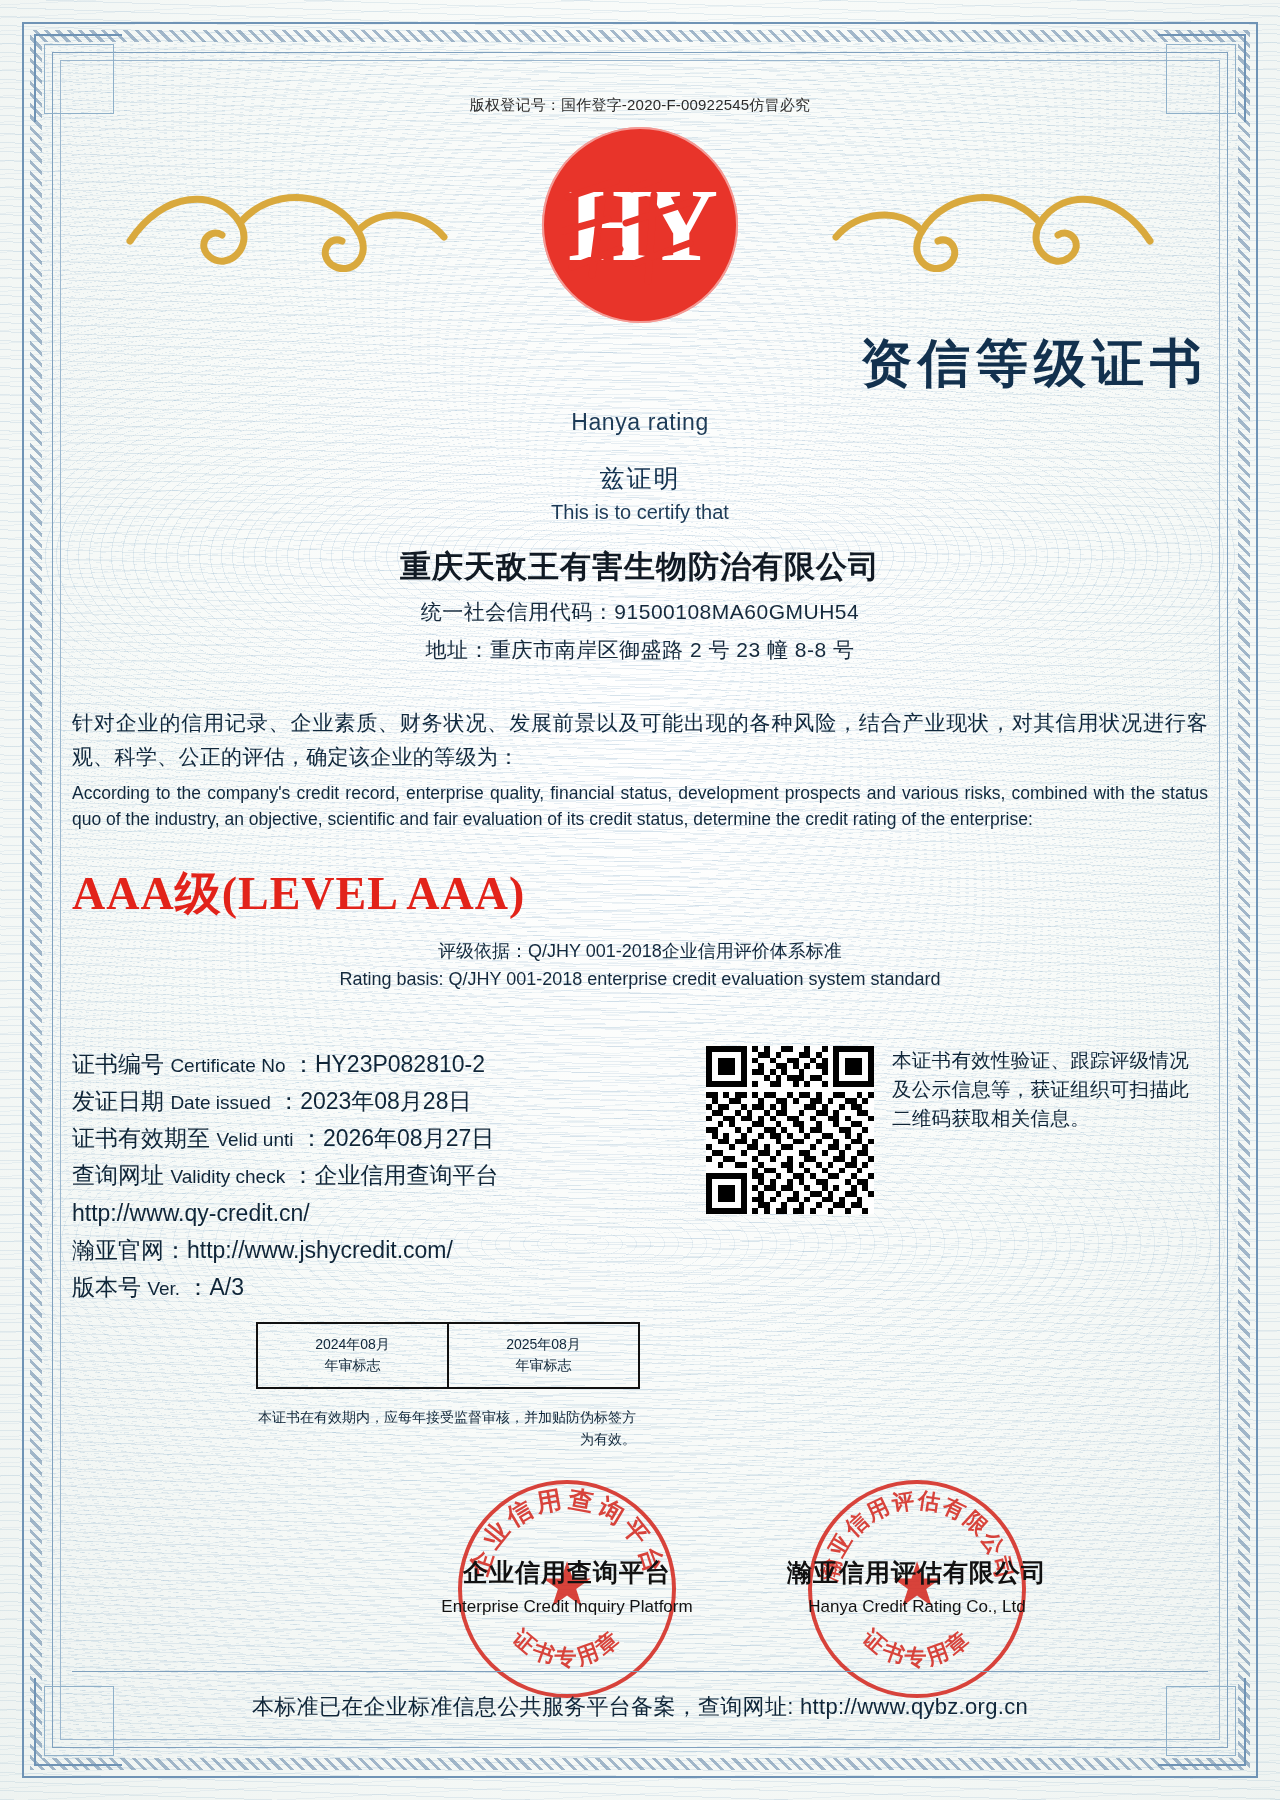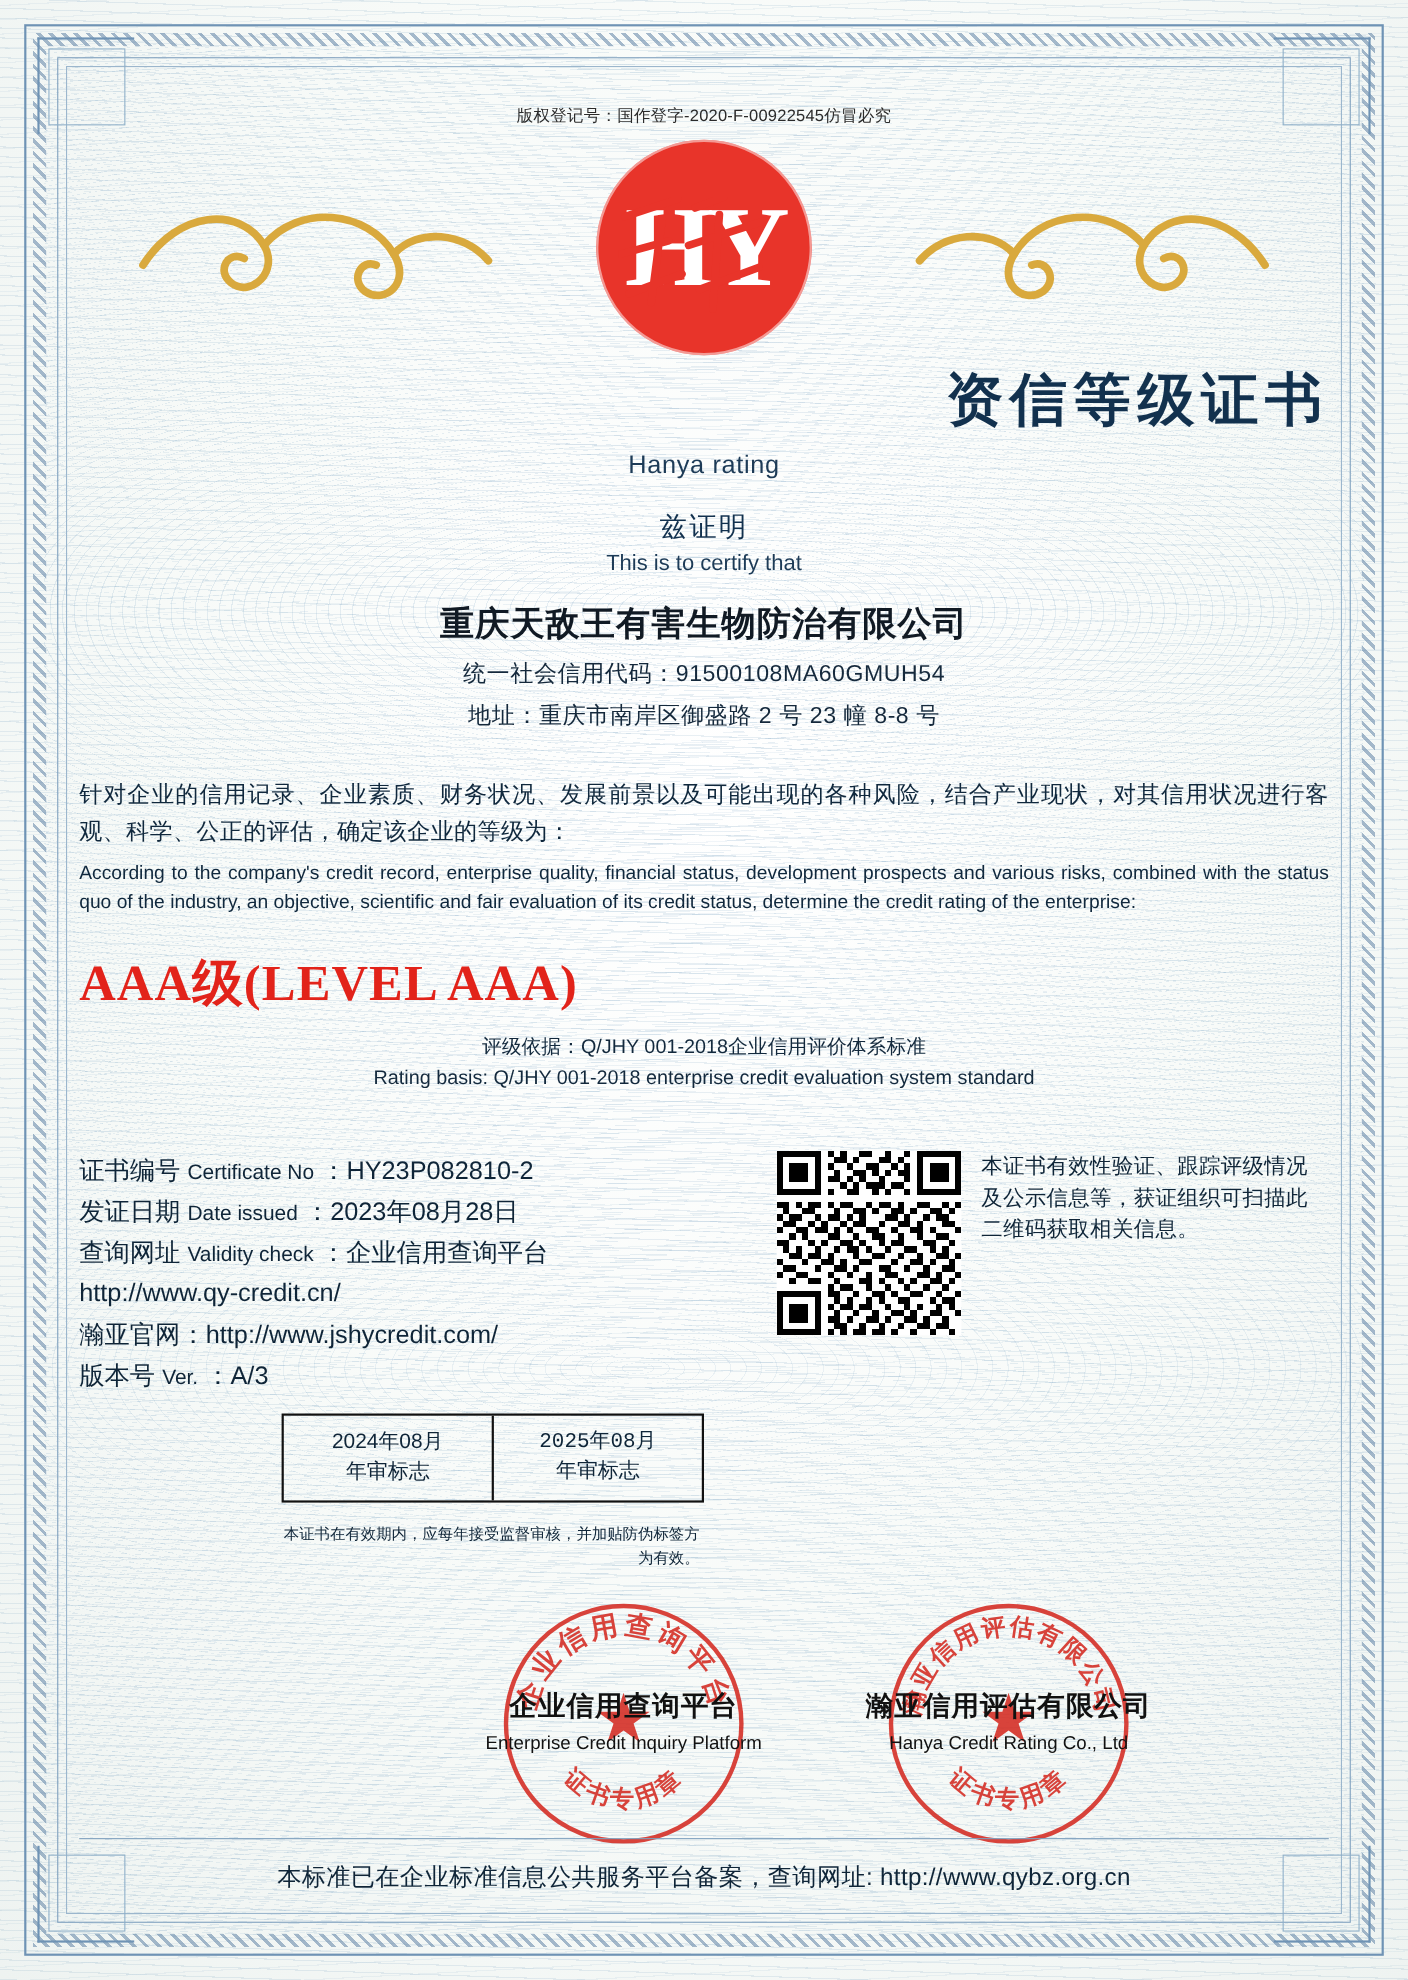--- a/index.html
+++ b/index.html
@@ -158,23 +158,23 @@
   .qr svg{display:block;}
   .qr-note{
     font-size:19.5px;line-height:1.5;color:#0f2538;letter-spacing:.3px;
   }
   .stamp-boxes{
     display:flex;margin-top:16px;margin-left:184px;width:380px;
     border:2px solid #111;
   }
   .stamp-box{
     flex:1;text-align:center;padding:10px 0 12px;
-    font-size:19px;color:#0f2538;line-height:1.45;
-  }
-  .stamp-box + .stamp-box{border-left:2px solid #111;font-family:Liberation Mono, monospace;}
+    font-size:14px;color:#0f2538;line-height:1.45;
+  }
+  .stamp-box + .stamp-box{border-left:2px solid #111;}
   .note-2{
     margin-left:184px;width:380px;margin-top:18px;
     font-size:14px;line-height:1.55;color:#0f2538;text-align:right;
   }
 
   
   .seals{position:relative;height:230px;margin-top:34px;}
   .seal-group{position:absolute;top:0;width:330px;text-align:center;}
   .seal-group.left{left:330px;}
   .seal-group.right{left:680px;}
@@ -271,20 +271,25 @@
       <div class="details">
         <div class="row">
           <span>证书编号</span>
           <span class="small">Certificate No</span>
           <span>：HY23P082810-2</span>
         </div>
         <div class="row">
           <span>发证日期</span>
           <span class="small">Date issued</span>
           <span>：2023年08月28日</span>
+        </div>
+        <div class="row">
+          <span>证书有效期至</span>
+          <span class="small">Velid unti</span>
+          <span>：2026年08月27日</span>
         </div>
         <div class="row">
           <span>查询网址</span>
           <span class="small">Validity check</span>
           <span>：企业信用查询平台</span>
         </div>
         <div class="row">http://www.qy-credit.cn/</div>
         <div class="row">瀚亚官网：http://www.jshycredit.com/</div>
         <div class="row">
           <span>版本号</span>

